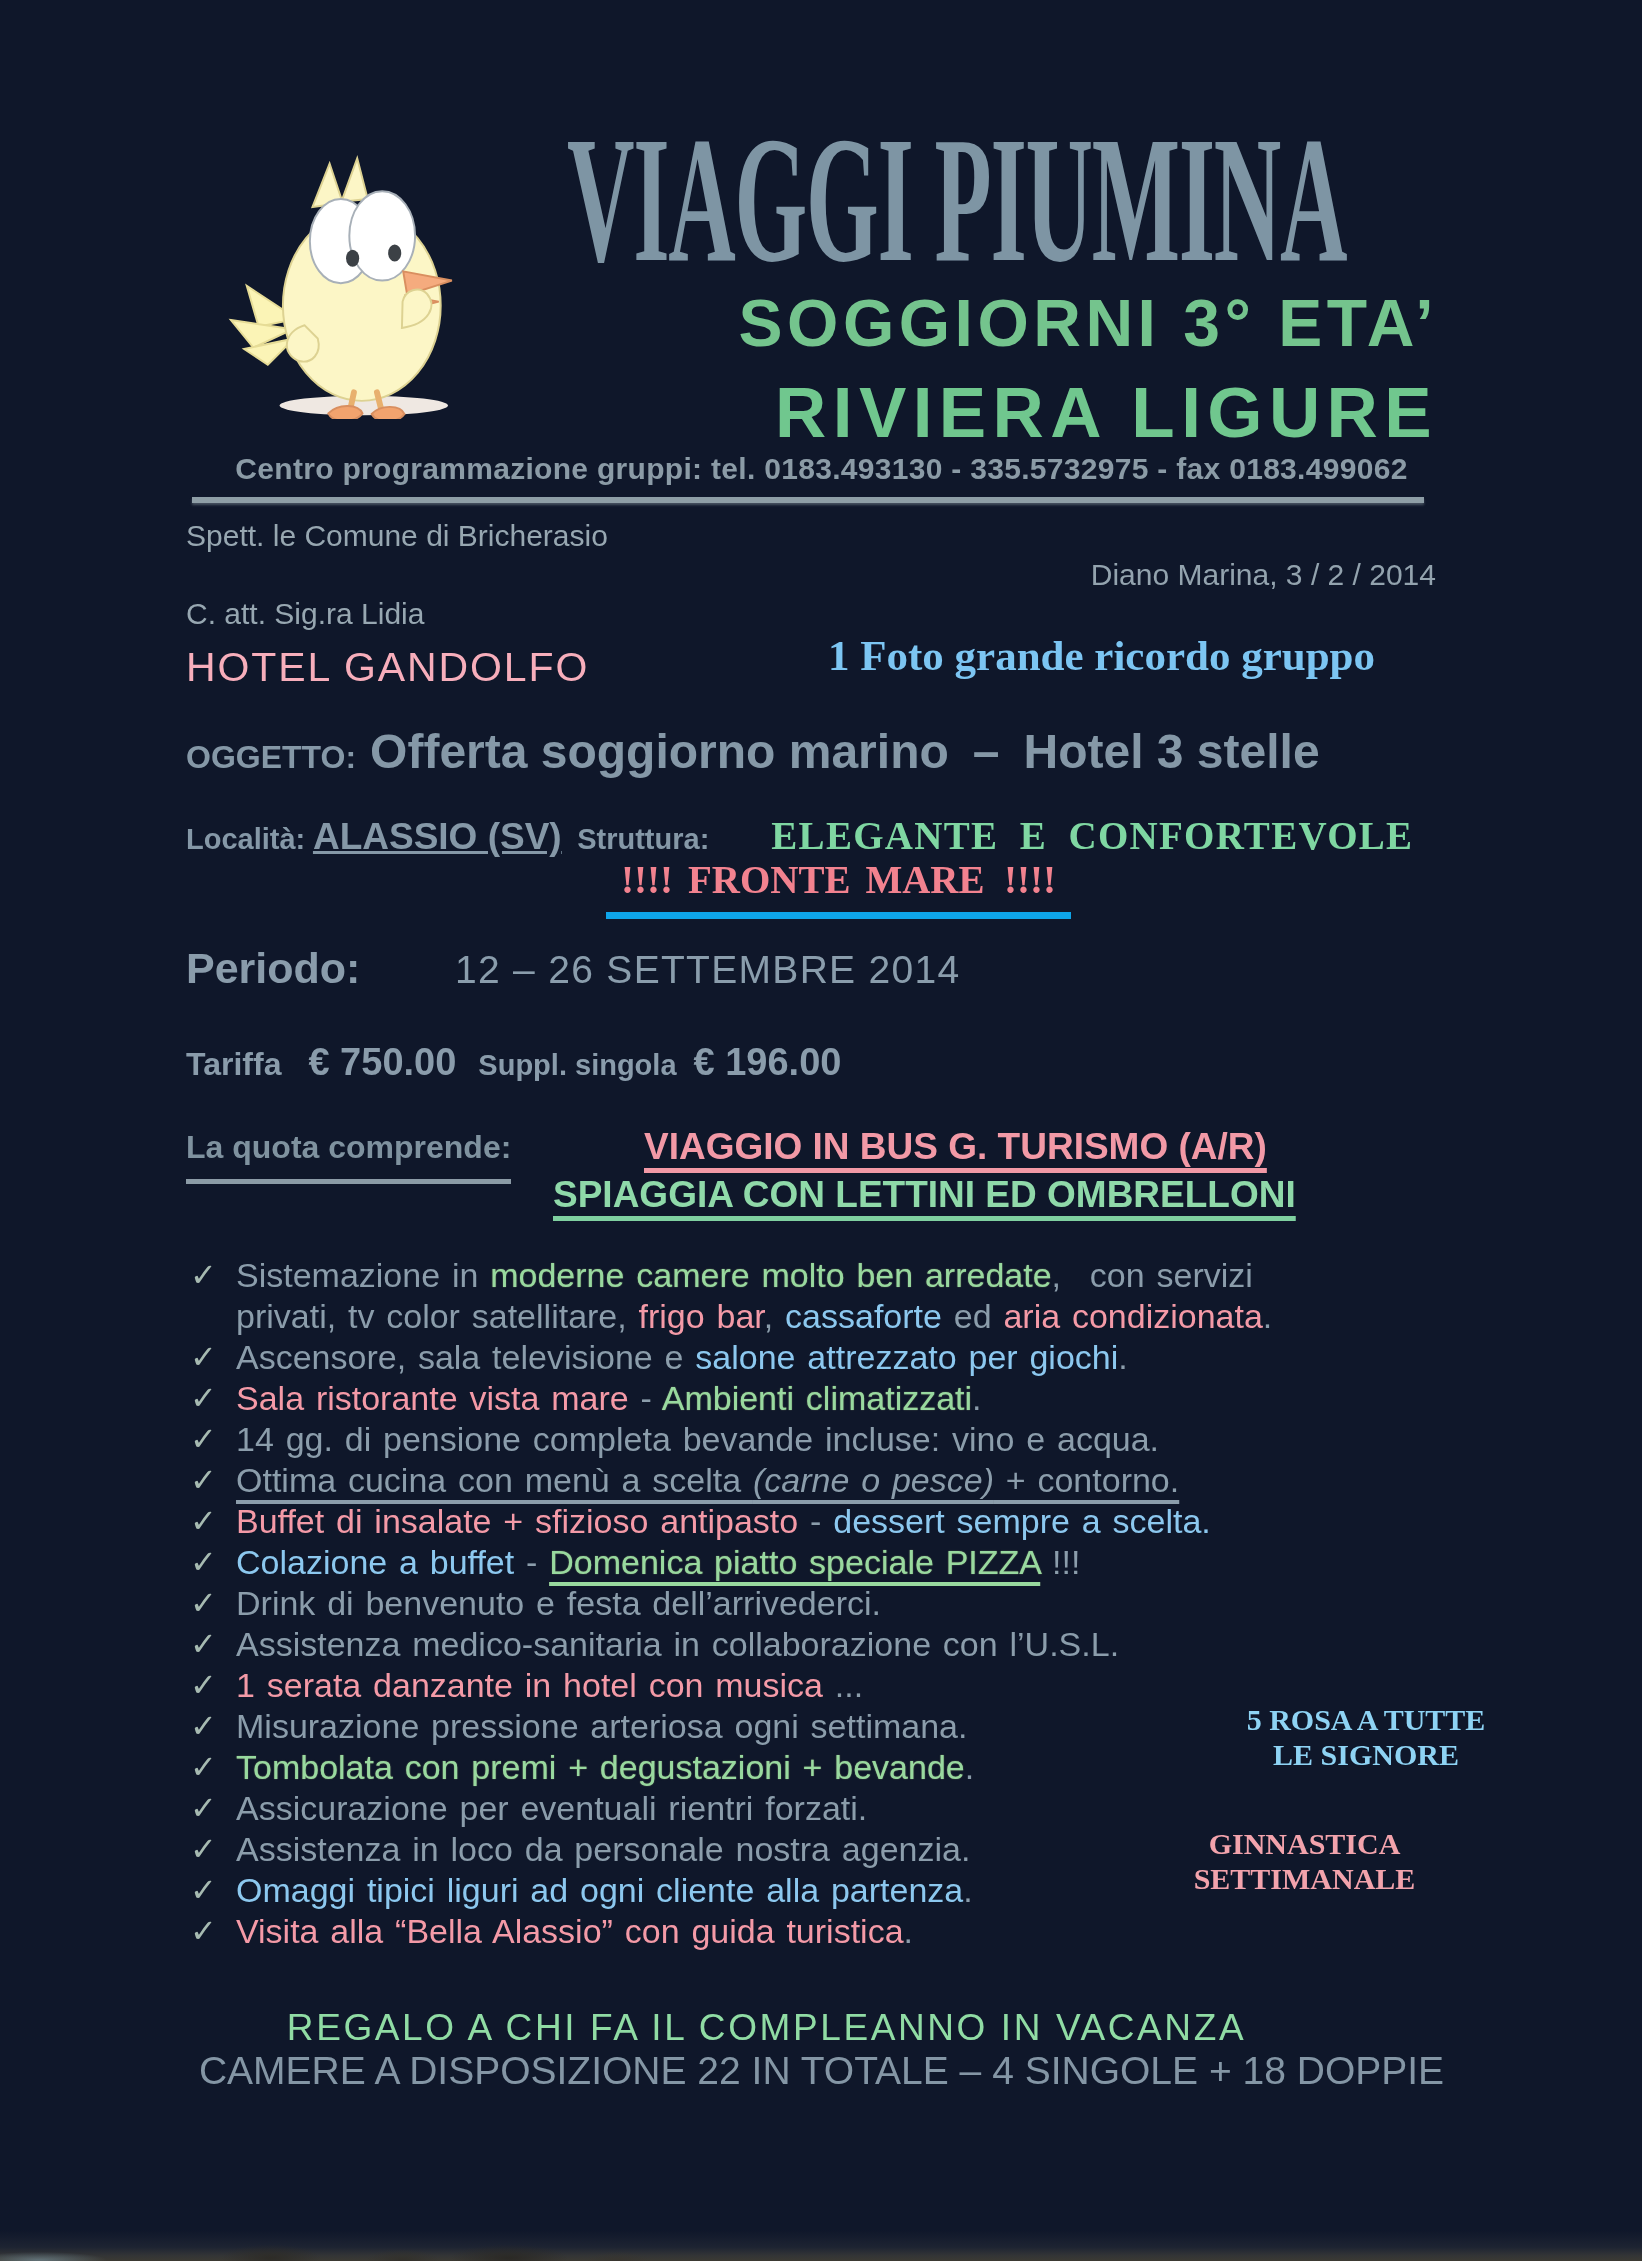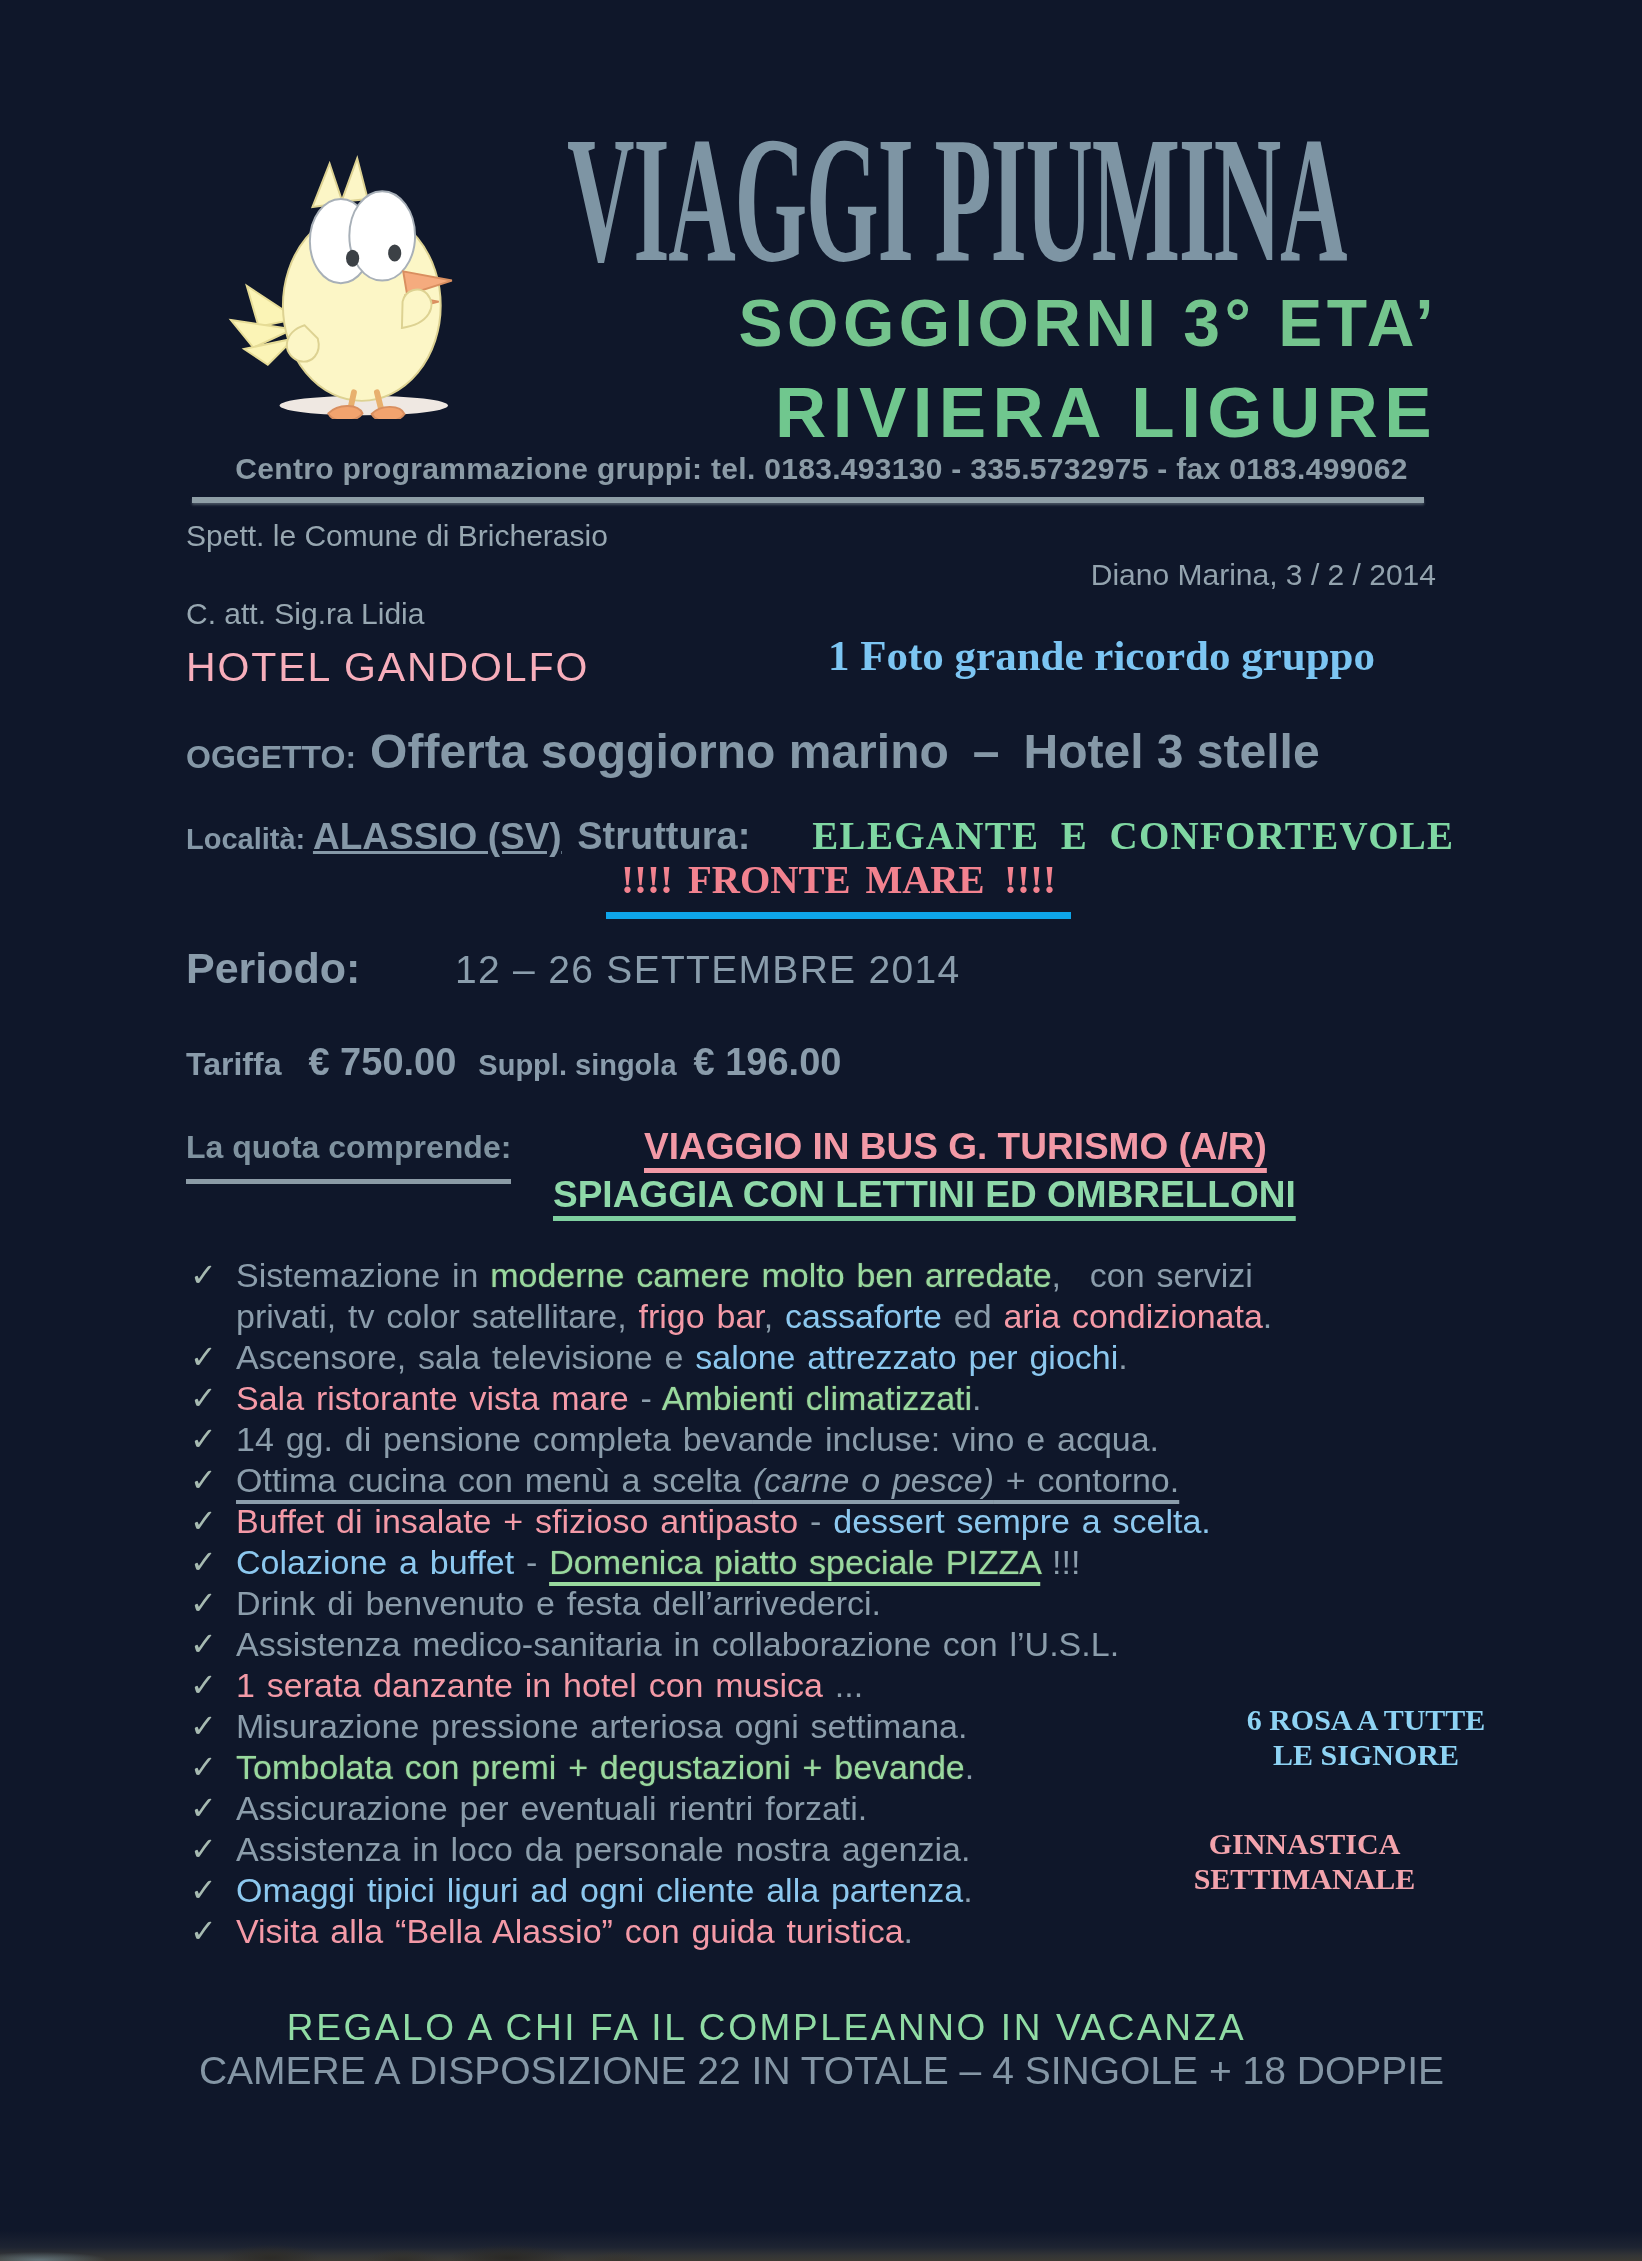--- a/index.html
+++ b/index.html
@@ -47,21 +47,21 @@
     font-family:"Liberation Serif","DejaVu Serif",serif;
     font-weight:700;font-size:43px;color:#7cc5f2;
   }
   
   .subject{position:absolute;left:186px;top:724px;display:flex;align-items:baseline;gap:14px;white-space:nowrap;}
   .subject .lbl{font-size:32px;font-weight:700;color:#8598a7;}
   .subject .val{font-size:48px;font-weight:700;color:#8598a7;}
   .location{position:absolute;left:186px;top:813px;display:flex;align-items:baseline;white-space:nowrap;}
   .location .lbl{font-size:29px;font-weight:700;color:#8598a7;}
   .location .val{font-size:37px;font-weight:700;color:#8598a7;margin-left:7.7px;text-decoration:underline;}
-  .location .lbl2{font-size:38px;font-weight:700;color:#8598a7;margin-left:15.5px;}
+  .location .lbl2{font-size:29px;font-weight:700;color:#8598a7;margin-left:15.5px;}
   .location .val2{
     font-family:"Liberation Serif","DejaVu Serif",serif;
     font-size:39px;font-weight:700;color:#7fd7a2;margin-left:62px;
     word-spacing:10.3px;letter-spacing:1.3px;
   }
   .fronte{
     position:absolute;left:606px;top:857px;width:465px;text-align:center;
     font-family:"Liberation Serif","DejaVu Serif",serif;
     font-weight:700;font-size:39px;color:#f2828f;white-space:nowrap;
     border-bottom:7px solid #0ea5e9;padding-bottom:10.3px;word-spacing:5.2px;
@@ -218,21 +218,21 @@
       <li class="benefit"><span class="check">✓</span><span class="seg seg-pink">1 serata danzante in hotel con musica</span><span class="seg seg-gray"> ...</span></li>
       <li class="benefit"><span class="check">✓</span><span class="seg seg-gray">Misurazione pressione arteriosa ogni settimana.</span></li>
       <li class="benefit"><span class="check">✓</span><span class="seg seg-green">Tombolata con premi + degustazioni + bevande</span><span class="seg seg-gray">.</span></li>
       <li class="benefit"><span class="check">✓</span><span class="seg seg-gray">Assicurazione per eventuali rientri forzati.</span></li>
       <li class="benefit"><span class="check">✓</span><span class="seg seg-gray">Assistenza in loco da personale nostra agenzia.</span></li>
       <li class="benefit"><span class="check">✓</span><span class="seg seg-blue">Omaggi tipici liguri ad ogni cliente alla partenza</span><span class="seg seg-gray">.</span></li>
       <li class="benefit"><span class="check">✓</span><span class="seg seg-pink">Visita alla “Bella Alassio” con guida turistica</span><span class="seg seg-gray">.</span></li>
     </ul>
 
   <div class="note note-rose">
-    <div>6 ROSA A TUTTE</div>
+    <div>5 ROSA A TUTTE</div>
     <div>LE SIGNORE</div>
   </div>
   <div class="note note-gym">
     <div>GINNASTICA</div>
     <div>SETTIMANALE</div>
   </div>
 
   <div class="footer1">REGALO A CHI FA IL COMPLEANNO IN VACANZA</div>
   <div class="footer2">CAMERE A DISPOSIZIONE 22 IN TOTALE – 4 SINGOLE + 18 DOPPIE</div>
 

